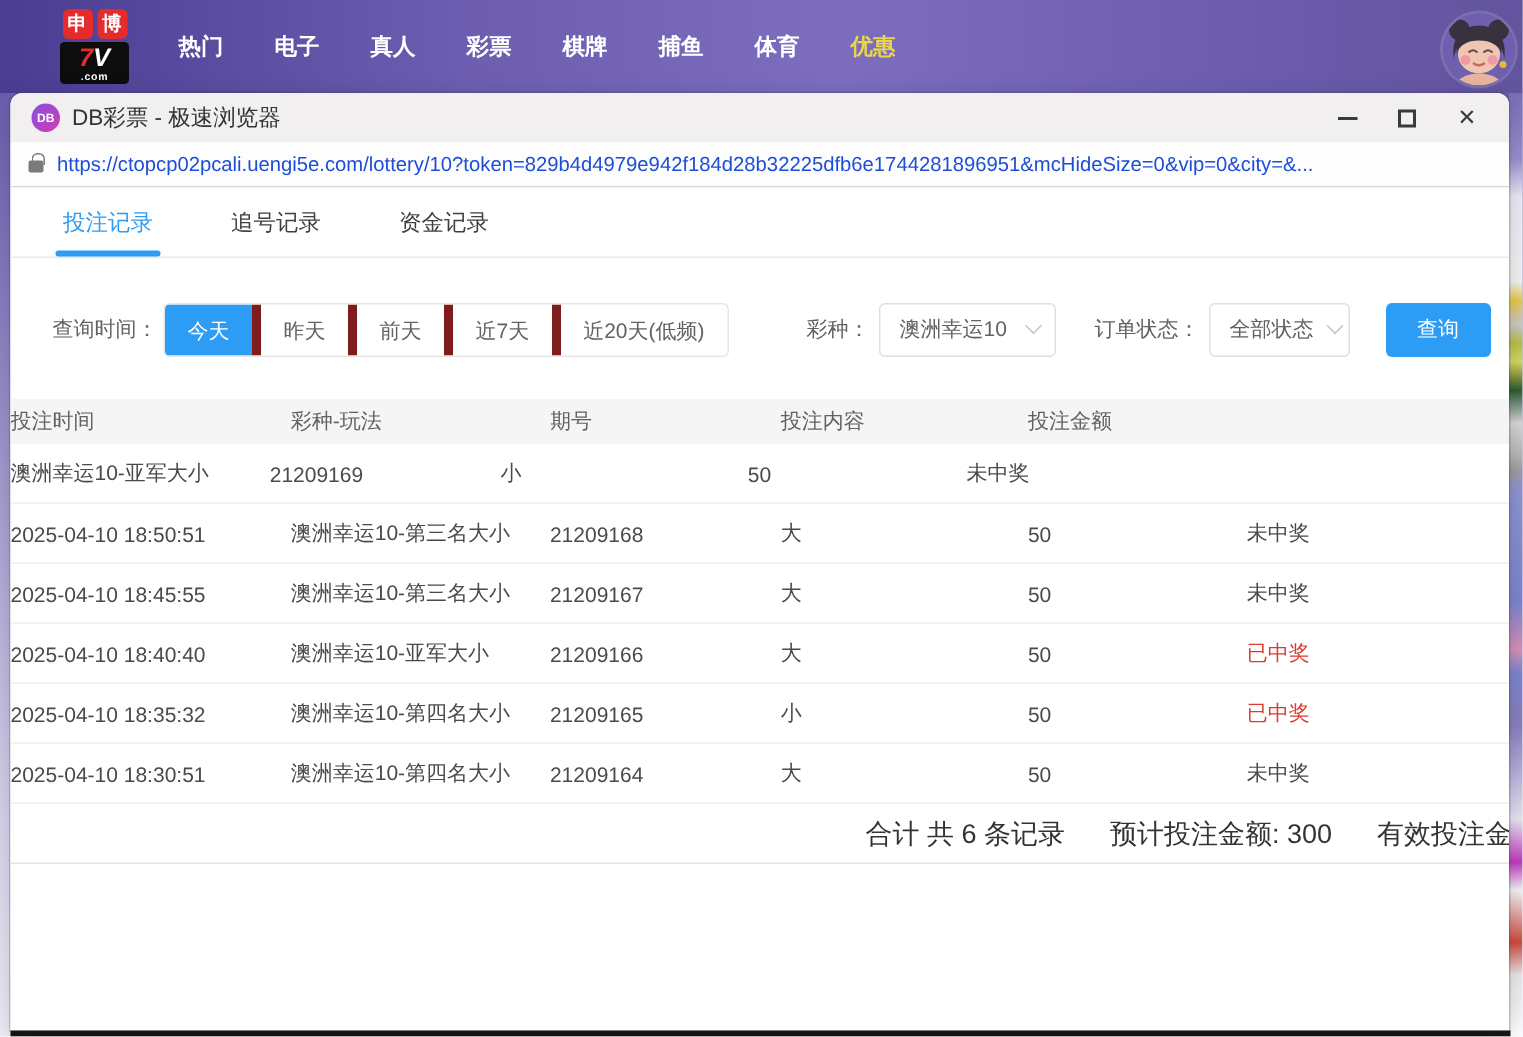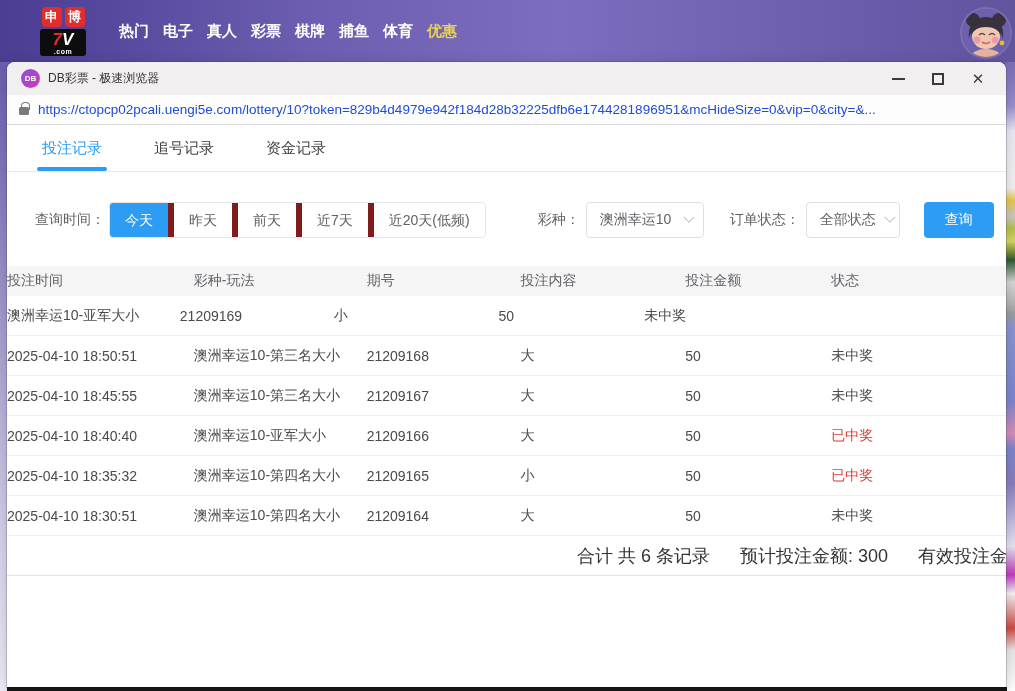--- a/index.html
+++ b/index.html
@@ -16,21 +16,21 @@
     background:linear-gradient(90deg,#4a3d92 0%,#6c5db0 30%,#7c6dbe 55%,#6a5bab 85%,#63549f 100%);
     display:flex; align-items:center; z-index:1;
   }
   .logo{ margin-left:35px; width:56px; display:flex; flex-direction:column; align-items:center; cursor:pointer; }
   .logo-badges{ display:flex; gap:3px; margin-bottom:2px; }
   .logo-badge{ width:20px; height:20px; background:#e42c2c; border-radius:4px; color:#fff; font-size:13px; font-weight:bold; display:flex; align-items:center; justify-content:center; }
   .logo-brand{ background:#0d0d0d; border-radius:3px; width:46px; text-align:center; line-height:1; padding:2px 0 1px; }
   .logo-brand .seven{ color:#e42c2c; font-size:17px; font-weight:bold; font-style:italic; }
   .logo-brand .vee{ color:#fff; font-size:17px; font-weight:bold; font-style:italic; }
   .logo-com{ display:block; color:#fff; font-size:7px; font-weight:bold; letter-spacing:.5px; }
-  .nav-items{ display:flex; margin-left:28px; gap:14px;justify-content:flex-end; }
+  .nav-items{ display:flex; margin-left:28px; gap:34px;justify-content:flex-end; }
   .nav-item{ color:#ffffff; font-size:15px; font-weight:bold; cursor:pointer; white-space:nowrap; }
   .nav-item.highlight{ color:#e9d44f; }
   .avatar{ position:absolute; right:5px; top:9px; width:48px; height:48px; border-radius:50%; overflow:hidden; cursor:pointer; box-shadow:0 0 0 2px rgba(255,255,255,.15); }
 
   
   .right-strip{
     position:absolute; right:0; top:62px; width:9px; height:629px; z-index:0;
     background:linear-gradient(180deg,
       #7b6db8 0%, #9a8fd0 7%, #eceaf5 11%, #f3f3f3 20%,
       #e8c84a 22%, #c9c9c9 24.5%, #b9c04a 26.5%, #d6d864 28.5%, #8a9a3a 30%,
@@ -42,21 +42,21 @@
 
   
   .window{
     position:absolute; left:7px; top:62px; width:999px; height:625px;
     background:#fff; border-radius:8px 8px 0 0;
     box-shadow:0 0 0 1px rgba(60,60,80,.25), 0 4px 16px rgba(0,0,0,.18);
     z-index:2; display:flex; flex-direction:column;
   }
   .titlebar{ height:33px; background:#f1eff0; border-radius:8px 8px 0 0; display:flex; align-items:center; padding:0 8px 0 14px; flex:none;justify-content:space-between; }
   .favicon{ width:19px; height:19px; border-radius:50%; background:linear-gradient(135deg,#8a4fe0,#d03cb4); color:#fff; font-size:8px; font-weight:bold; display:flex; align-items:center; justify-content:center; }
-  .win-title{ margin-left:8px; font-size:12px; color:#333; }
+  .win-title{ margin-left:8px; font-size:15px; color:#333; }
   .win-controls{ margin-left:auto; display:flex; align-items:center; }
   .win-btn{ width:40px; height:28px; display:flex; align-items:center; justify-content:center; cursor:pointer; }
   .glyph-min{ width:13px; height:2px; background:#3a3a3a; }
   .glyph-max{ width:12px; height:12px; border:2px solid #3a3a3a; }
   .glyph-close{ font-size:15px; color:#3a3a3a; line-height:1; }
 
   .urlbar{ height:30px; background:#fdfdfd; border-bottom:1px solid #d8d8d8; display:flex; align-items:center; padding:0 12px; flex:none; cursor:text; }
   .lock{ width:10px; height:8px; background:#7a7a7a; border-radius:1.5px; position:relative; margin-top:3px; flex:none; }
   .lock:before{ content:""; position:absolute; top:-5px; left:1.5px; width:7px; height:7px; border:1.8px solid #7a7a7a; border-bottom:none; border-radius:4px 4px 0 0; }
   .url-text{ margin-left:9px; font-size:13.5px; color:#1d4ed8; white-space:nowrap; overflow:hidden; }
@@ -196,21 +196,20 @@
       <button class="search-btn">查询</button>
     </div>
 
     <div class="table">
       <div class="trow thead">
         <div class="cell c1">投注时间</div>
         <div class="cell c2">彩种-玩法</div>
         <div class="cell c3">期号</div>
         <div class="cell c4">投注内容</div>
         <div class="cell c5">投注金额</div>
-        <div class="cell c6">状态</div>
       </div>
 
       <div class="trow tbody-row">
         <div class="cell c2">澳洲幸运10-亚军大小</div>
         <div class="cell c3">21209169</div>
         <div class="cell c4">小</div>
         <div class="cell c5">50</div>
         <div class="cell c6 status">未中奖</div>
       </div>
       <div class="trow tbody-row">

